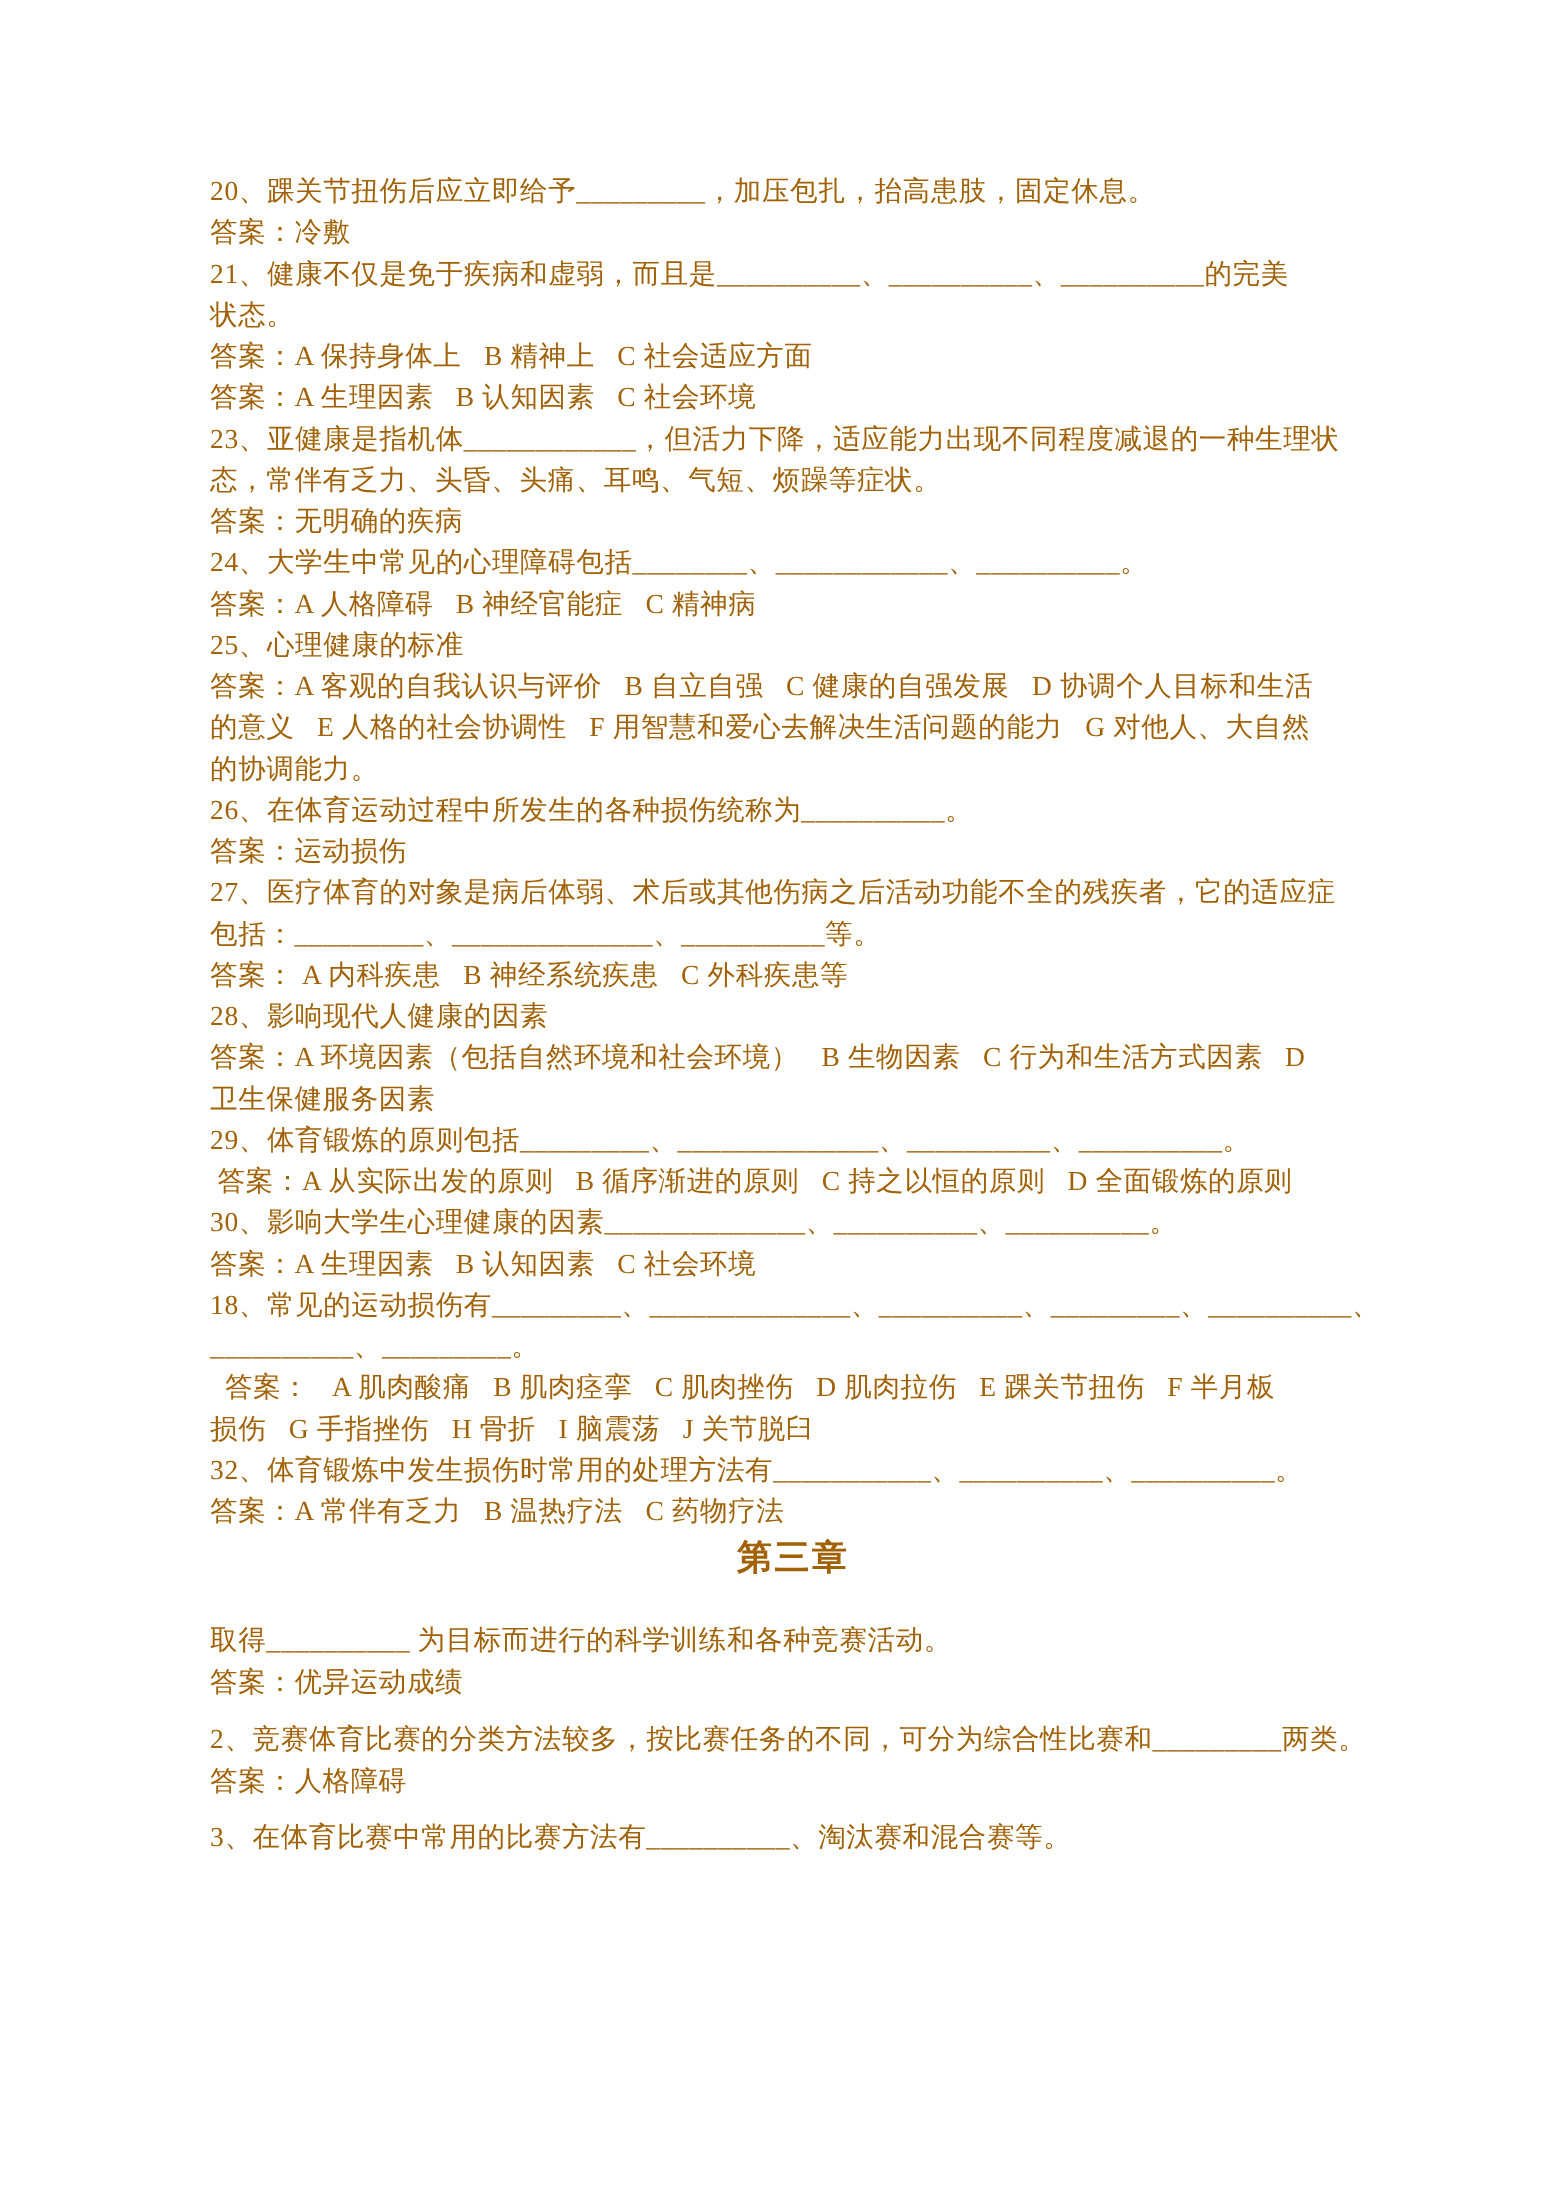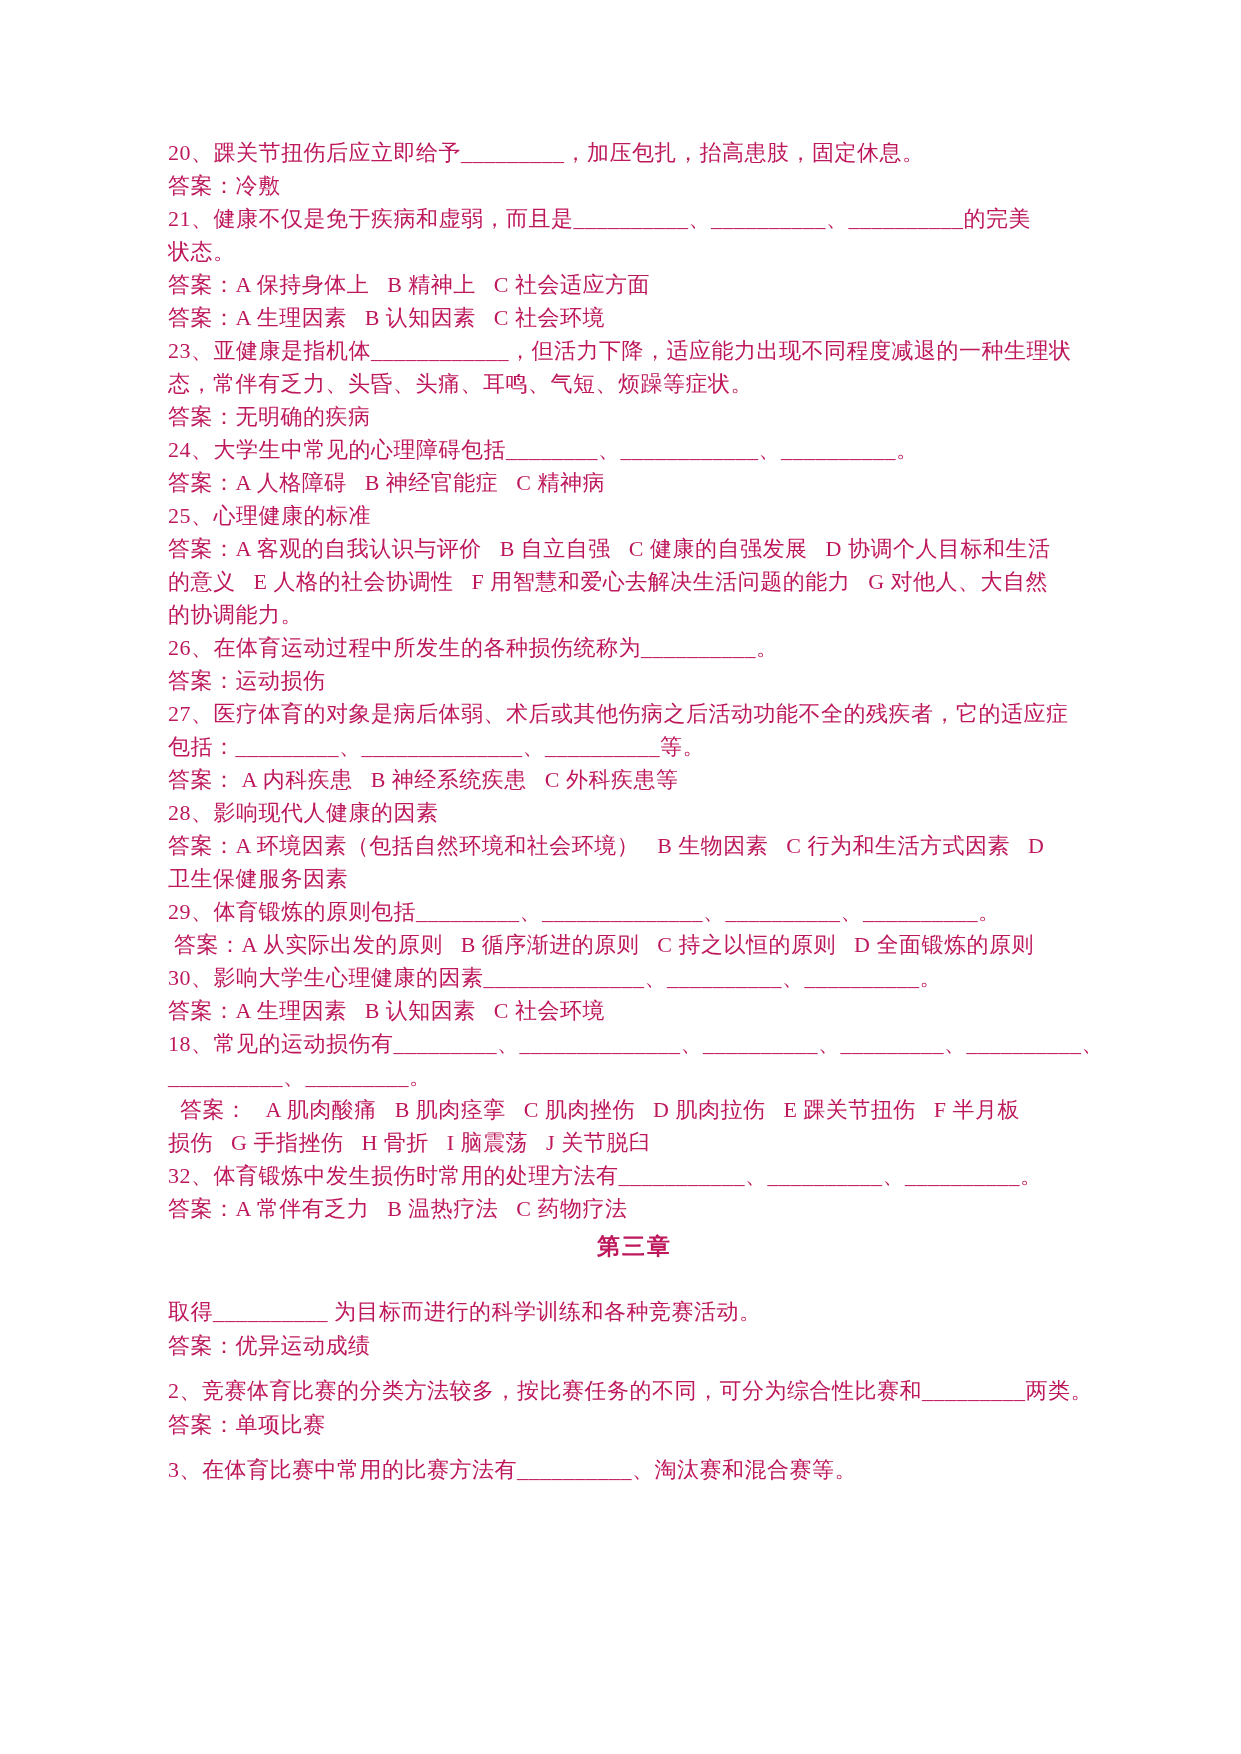--- a/index.html
+++ b/index.html
@@ -6,37 +6,37 @@
     margin: 0;
     padding: 0;
     background: #ffffff;
   }
   .page {
     position: relative;
     width: 1241px;
     height: 1754px;
     box-sizing: border-box;
     background: #ffffff;
-    color: #be185d;
+    color: #a16207;
     font-family: "Liberation Serif", "DejaVu Serif", serif;
     font-size: 22px;
     overflow: hidden;
     padding: 136px 140px 0 168px;
   }
   .ln {
     margin: 0;
     line-height: 33px;
     white-space: pre;
     letter-spacing: 0.5px;
   }
   .doc-heading {
     margin: 0 0 26px 0;
     line-height: 44px;
     text-align: center;
-    font-size: 23px;
+    font-size: 28px;
     font-weight: bold;
     white-space: pre;
     letter-spacing: 2px;
   }
   .sec2 .ln {
     line-height: 34px;
   }
   .sec2 .qgap {
     margin-top: 11px;
   }
@@ -81,17 +81,17 @@
     <p class="ln">32、体育锻炼中发生损伤时常用的处理方法有___________、__________、__________。</p>
     <p class="ln">答案：A 常伴有乏力   B 温热疗法   C 药物疗法</p>
   </div>
 
   <h1 class="doc-heading">第三章</h1>
 
   <div class="sec2">
     <p class="ln">取得__________ 为目标而进行的科学训练和各种竞赛活动。</p>
     <p class="ln">答案：优异运动成绩</p>
     <p class="ln qgap">2、竞赛体育比赛的分类方法较多，按比赛任务的不同，可分为综合性比赛和_________两类。</p>
-    <p class="ln">答案：单项比赛</p>
+    <p class="ln">答案：人格障碍</p>
     <p class="ln qgap">3、在体育比赛中常用的比赛方法有__________、淘汰赛和混合赛等。</p>
   </div>
 
 </div>
 
 </body></html>

